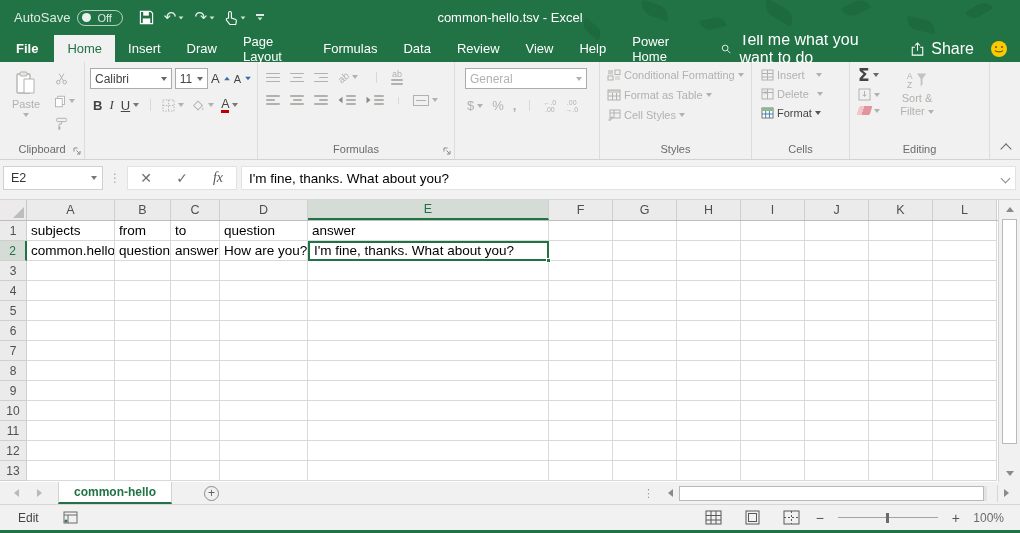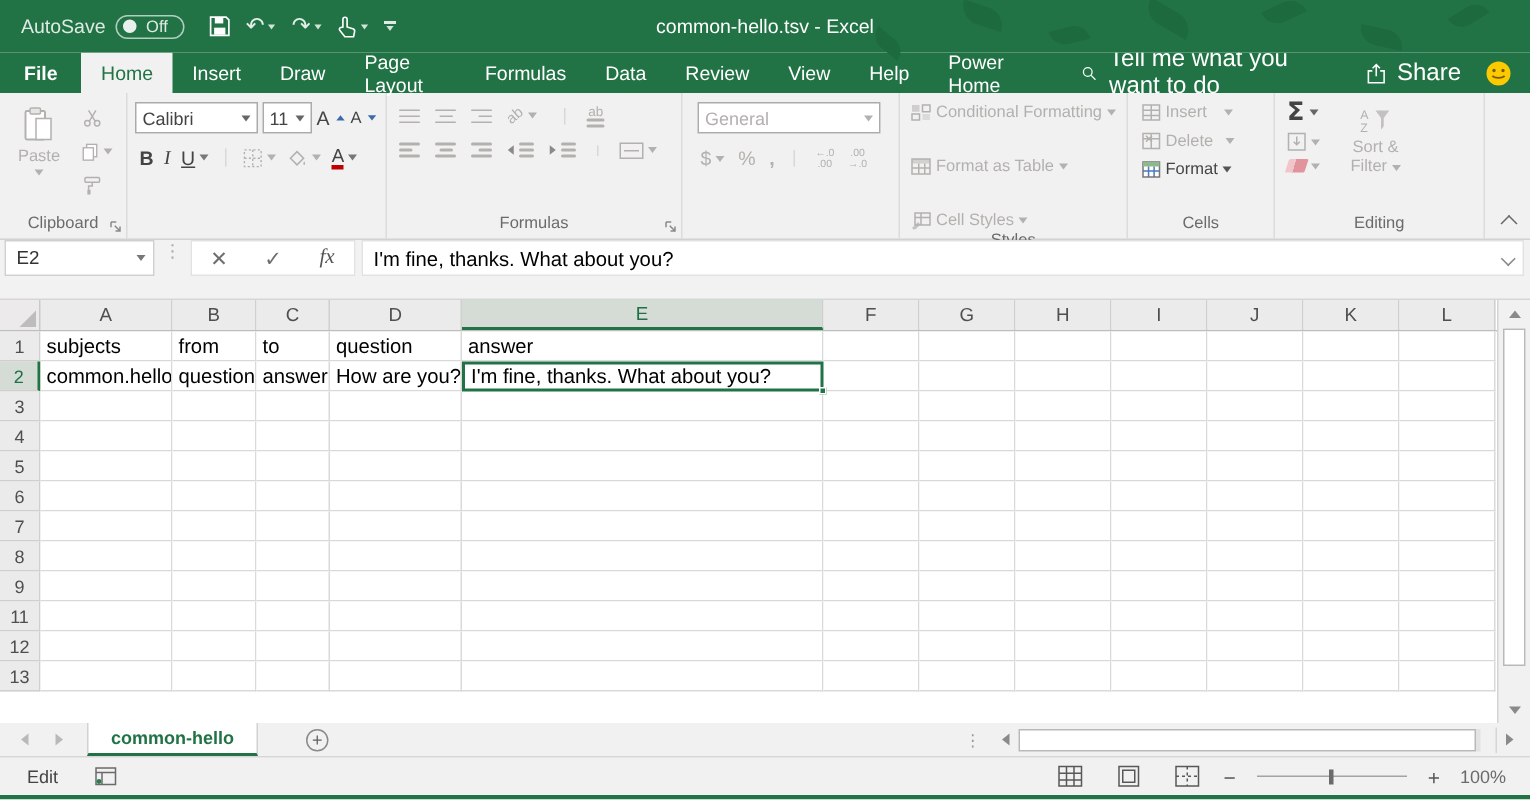--- a/index.html
+++ b/index.html
@@ -58,21 +58,21 @@
   .smallico { display:flex; align-items:center; justify-content:center; width:22px; height:20px; }
   .ribbon-row { display:flex; align-items:center; }
   .stack2 { display:flex; flex-direction:column; line-height:7px; font-size:7px; color:#b3b1ae; text-align:center; }
   .bigbtn { display:flex; flex-direction:column; align-items:center; justify-content:flex-start;
             font-size:11px; line-height:13px; padding-top:4px; }
   .collapse-chev { position:absolute; right:10px; bottom:6px; width:8px; height:8px;
     border-left:1.6px solid #666; border-bottom:1.6px solid #666; transform:rotate(135deg); }
 
   
   .formularow { height:40px; background:#f2f2f2; border-bottom:1px solid #d6d6d6;
-                display:flex; align-items:flex-start; padding:0 4px 3px 3px; }
+                display:flex; align-items:center; padding:0 4px 3px 3px; }
   .namebox { width:100px; height:24px; background:#fff; border:1px solid #d0d0d0; display:flex;
              align-items:center; font-size:12.5px; color:#333; padding-left:7px; }
   .namebox .dd { margin-left:auto; margin-right:5px; color:#777; }
   .fdots { color:#aaa; font-size:12px; padding:0 6px; font-family:"DejaVu Sans",sans-serif; }
   .fbtns { background:#fff; border:1px solid #e2e2e2; height:24px; display:flex; align-items:center; }
   .fbtn { width:36px; text-align:center; color:#6e6e6e; font-size:14px; }
   .fx { font-family:"Liberation Serif","DejaVu Serif",serif; font-style:italic; font-size:14px; color:#555; }
   .finput { flex:1; height:24px; background:#fff; border:1px solid #e2e2e2; margin-left:4px;
             display:flex; align-items:center; font-size:13.5px; color:#000; padding-left:7px; position:relative; }
   .fexpand { position:absolute; right:6px; top:8px; width:7px; height:7px;
@@ -425,21 +425,21 @@
         </span>
         <span class="stack2">
           <span>.00</span>
           <span>→.0</span>
         </span>
       </div>
     </div>
   </div>
 
   <div class="grp" style="width:152px">
-    <div class="grp-body gray" style="font-size:11px;padding:7px 0 0 7px;display:flex;flex-direction:column;gap:24px">
+    <div class="grp-body gray" style="font-size:11px;padding:7px 0 0 7px;display:flex;flex-direction:column;gap:8px">
       <span class="btn">
         <svg width="14" height="12" viewBox="0 0 14 12">
           <rect x="1" y="1" width="5" height="4.5" fill="currentColor" opacity=".55"></rect>
           <rect x="8" y="1" width="5" height="4.5" fill="none" stroke="currentColor"></rect>
           <rect x="1" y="7" width="5" height="4" fill="none" stroke="currentColor"></rect>
           <rect x="8" y="7" width="5" height="4" fill="currentColor" opacity=".35"></rect>
         </svg>
         <span>Conditional Formatting</span>
         <span class="dd"></span>
       </span>
@@ -684,20 +684,35 @@
           <div class="cell" style="width: 64px;"></div>
           <div class="cell" style="width: 64px;"></div>
           <div class="cell" style="width: 64px;"></div>
           <div class="cell" style="width: 64px;"></div>
           <div class="cell" style="width: 64px;"></div>
           <div class="cell" style="width: 64px;"></div>
           <div class="cell" style="width: 64px;"></div>
         </div>
         <div class="grow">
           <div class="rh">9</div>
+          <div class="cell" style="width: 88px;"></div>
+          <div class="cell" style="width: 56px;"></div>
+          <div class="cell" style="width: 49px;"></div>
+          <div class="cell" style="width: 88px;"></div>
+          <div class="cell" style="width: 241px;"></div>
+          <div class="cell" style="width: 64px;"></div>
+          <div class="cell" style="width: 64px;"></div>
+          <div class="cell" style="width: 64px;"></div>
+          <div class="cell" style="width: 64px;"></div>
+          <div class="cell" style="width: 64px;"></div>
+          <div class="cell" style="width: 64px;"></div>
+          <div class="cell" style="width: 64px;"></div>
+        </div>
+        <div class="grow">
+          <div class="rh">10</div>
           <div class="cell" style="width: 88px;"></div>
           <div class="cell" style="width: 56px;"></div>
           <div class="cell" style="width: 49px;"></div>
           <div class="cell" style="width: 88px;"></div>
           <div class="cell" style="width: 241px;"></div>
           <div class="cell" style="width: 64px;"></div>
           <div class="cell" style="width: 64px;"></div>
           <div class="cell" style="width: 64px;"></div>
           <div class="cell" style="width: 64px;"></div>
           <div class="cell" style="width: 64px;"></div>

